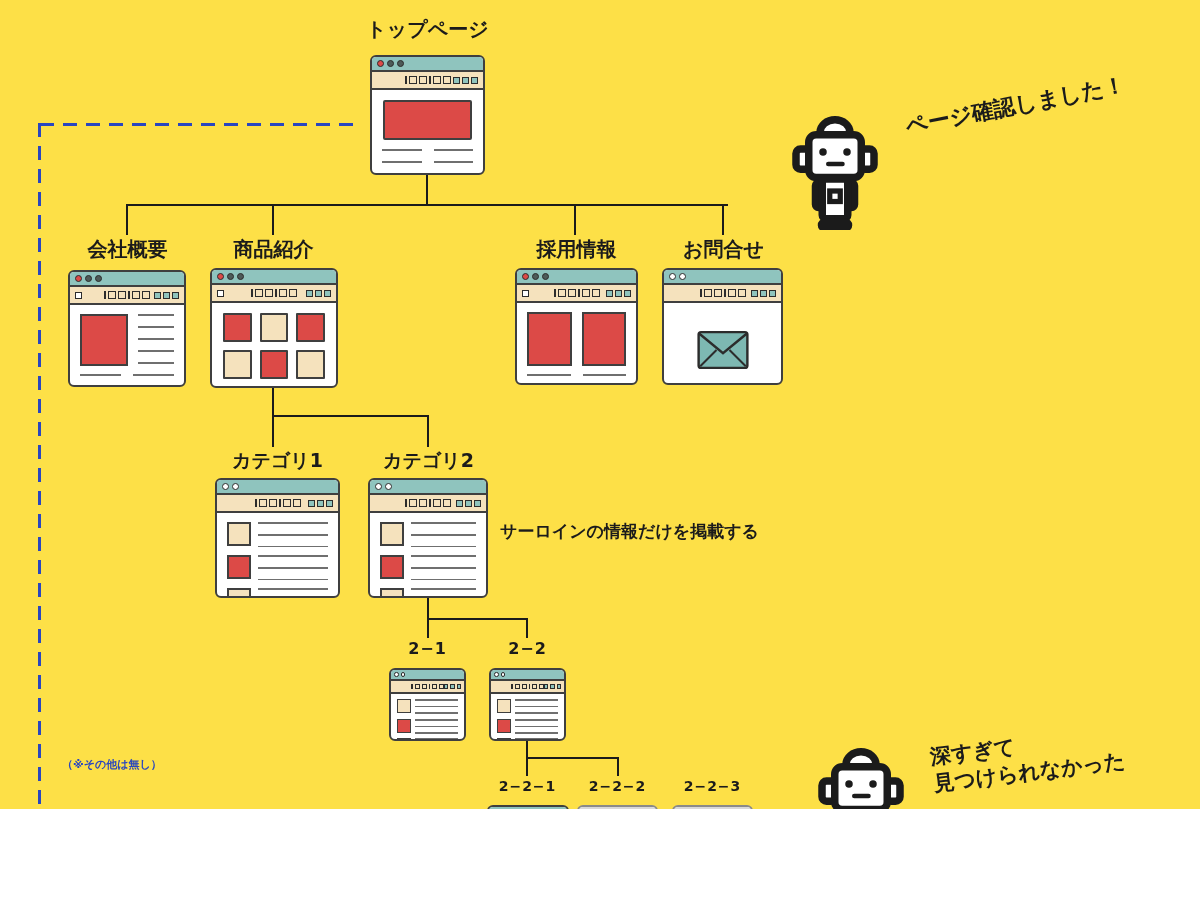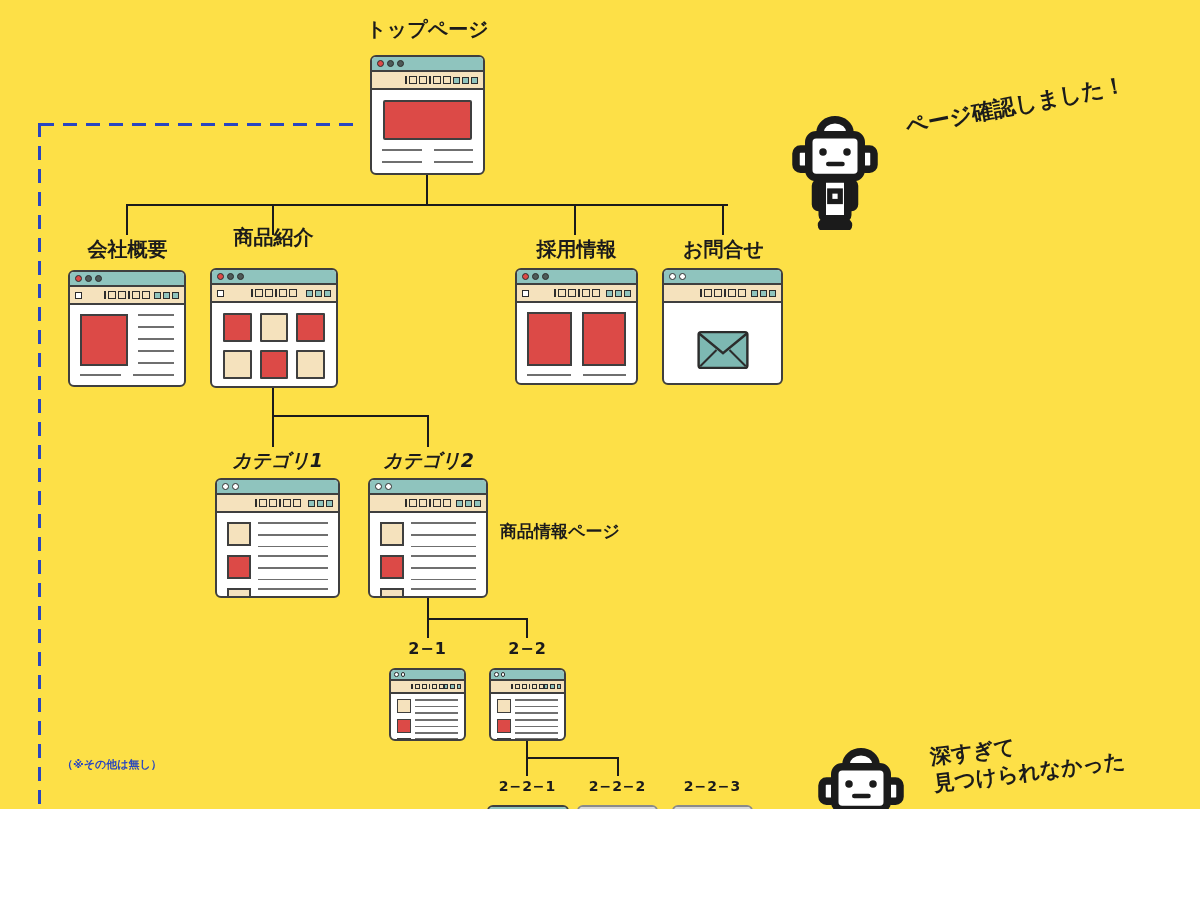--- a/index.html
+++ b/index.html
@@ -7,21 +7,21 @@
           font-family:"DejaVu Sans","Liberation Sans",sans-serif;color:#1b1b1b;}
 
   
   .ln{position:absolute;background:#1b1b1b;}
   .bd{position:absolute;}
   .bd-h{height:3px;background:repeating-linear-gradient(to right,var(--blue) 0 14px,transparent 14px 23px);}
   .bd-v{width:3px;background:repeating-linear-gradient(to bottom,var(--blue) 0 14px,transparent 14px 23px);}
 
   
   .nlab{position:absolute;text-align:center;font-weight:700;font-size:20px;color:#1b1b1b;white-space:nowrap;}
-  .nlab.md{font-size:19px;font-style:italic;}
+  .nlab.md{font-size:19px;}
   .nlab.sm{font-size:16px;letter-spacing:1px;}
   .nlab.xs{font-size:14px;letter-spacing:1px;}
 
   
   .win{position:absolute;box-sizing:border-box;background:#fff;border:2px solid var(--border);
        border-radius:6px;overflow:hidden;}
   .tb{display:flex;align-items:center;gap:3px;padding:0 5px;background:var(--teal);
       border-bottom:2px solid var(--border);height:13px;}
   .dot{width:7px;height:7px;border-radius:50%;border:1.5px solid #2c2c2c;background:#fff;box-sizing:border-box;}
   .dot.red{background:var(--red);}
@@ -109,21 +109,21 @@
   <div class="ln" style="left:526px;top:741px;width:2px;height:35px;"></div>
   <div class="ln" style="left:526px;top:757px;width:93px;height:2px;"></div>
   <div class="ln" style="left:617px;top:757px;width:2px;height:19px;"></div>
 
   <div class="bd bd-h" style="left:40px;top:123px;width:322px;"></div>
   <div class="bd bd-v" style="left:38px;top:123px;height:726px;"></div>
   <div class="bd bd-h" style="left:38px;top:846px;width:432px;"></div>
 
   <div class="nlab" style="left:340px;top:16px;width:175px;">トップページ</div>
   <div class="nlab" style="left:60px;top:236px;width:135px;">会社概要</div>
-  <div class="nlab" style="left:205px;top:224px;width:137px;text-align:center;">商品紹介</div>
+  <div class="nlab" style="left:205px;top:236px;width:137px;text-align:center;">商品紹介</div>
   <div class="nlab" style="left:508px;top:236px;width:137px;">採用情報</div>
   <div class="nlab" style="left:655px;top:236px;width:137px;">お問合せ</div>
   <div class="nlab md" style="left:210px;top:448px;width:135px;">カテゴリ1</div>
   <div class="nlab md" style="left:361px;top:448px;width:135px;">カテゴリ2</div>
   <div class="nlab sm" style="left:389px;top:639px;width:77px;">2−1</div>
   <div class="nlab sm" style="left:489px;top:639px;width:77px;">2−2</div>
   <div class="nlab xs" style="left:481px;top:778px;width:93px;">2−2−1</div>
   <div class="nlab xs" style="left:571px;top:778px;width:93px;">2−2−2</div>
   <div class="nlab xs" style="left:666px;top:778px;width:93px;">2−2−3</div>
 
@@ -567,21 +567,21 @@
     </g>
     <circle cx="49" cy="56" r="5" fill="#1b1b1b"></circle>
     <circle cx="81" cy="56" r="5" fill="#1b1b1b"></circle>
     <rect x="53" y="69" width="25" height="6" rx="3" fill="#1b1b1b"></rect>
     <rect x="58" y="108" width="14" height="14" fill="#fff" stroke="#1b1b1b" stroke-width="7"></rect>
   </svg>
 
   <div class="cap" style="left:906px;top:112px;font-size:22px;transform:rotate(-11deg);">ページ確認しました！</div>
 
   <div class="note" style="left:500px;top:518px;">
-    <div>商品情報ページ</div>
+    <div>サーロインの情報だけを掲載する</div>
   </div>
 
   <div class="bluenote" style="left:62px;top:757px;">
     <div class="s">（※その他は無し）</div>
   </div>
 
   <svg style="position:absolute;left:812px;top:742px;" width="98" height="120" viewBox="0 0 130 160">
     <g fill="#fff" stroke="#1b1b1b" stroke-width="10" stroke-linejoin="round">
       <path d="M45 30 A20 17 0 0 1 85 30 L85 36 L45 36 Z"></path>
       <rect x="13" y="52" width="18" height="27" rx="6"></rect>

